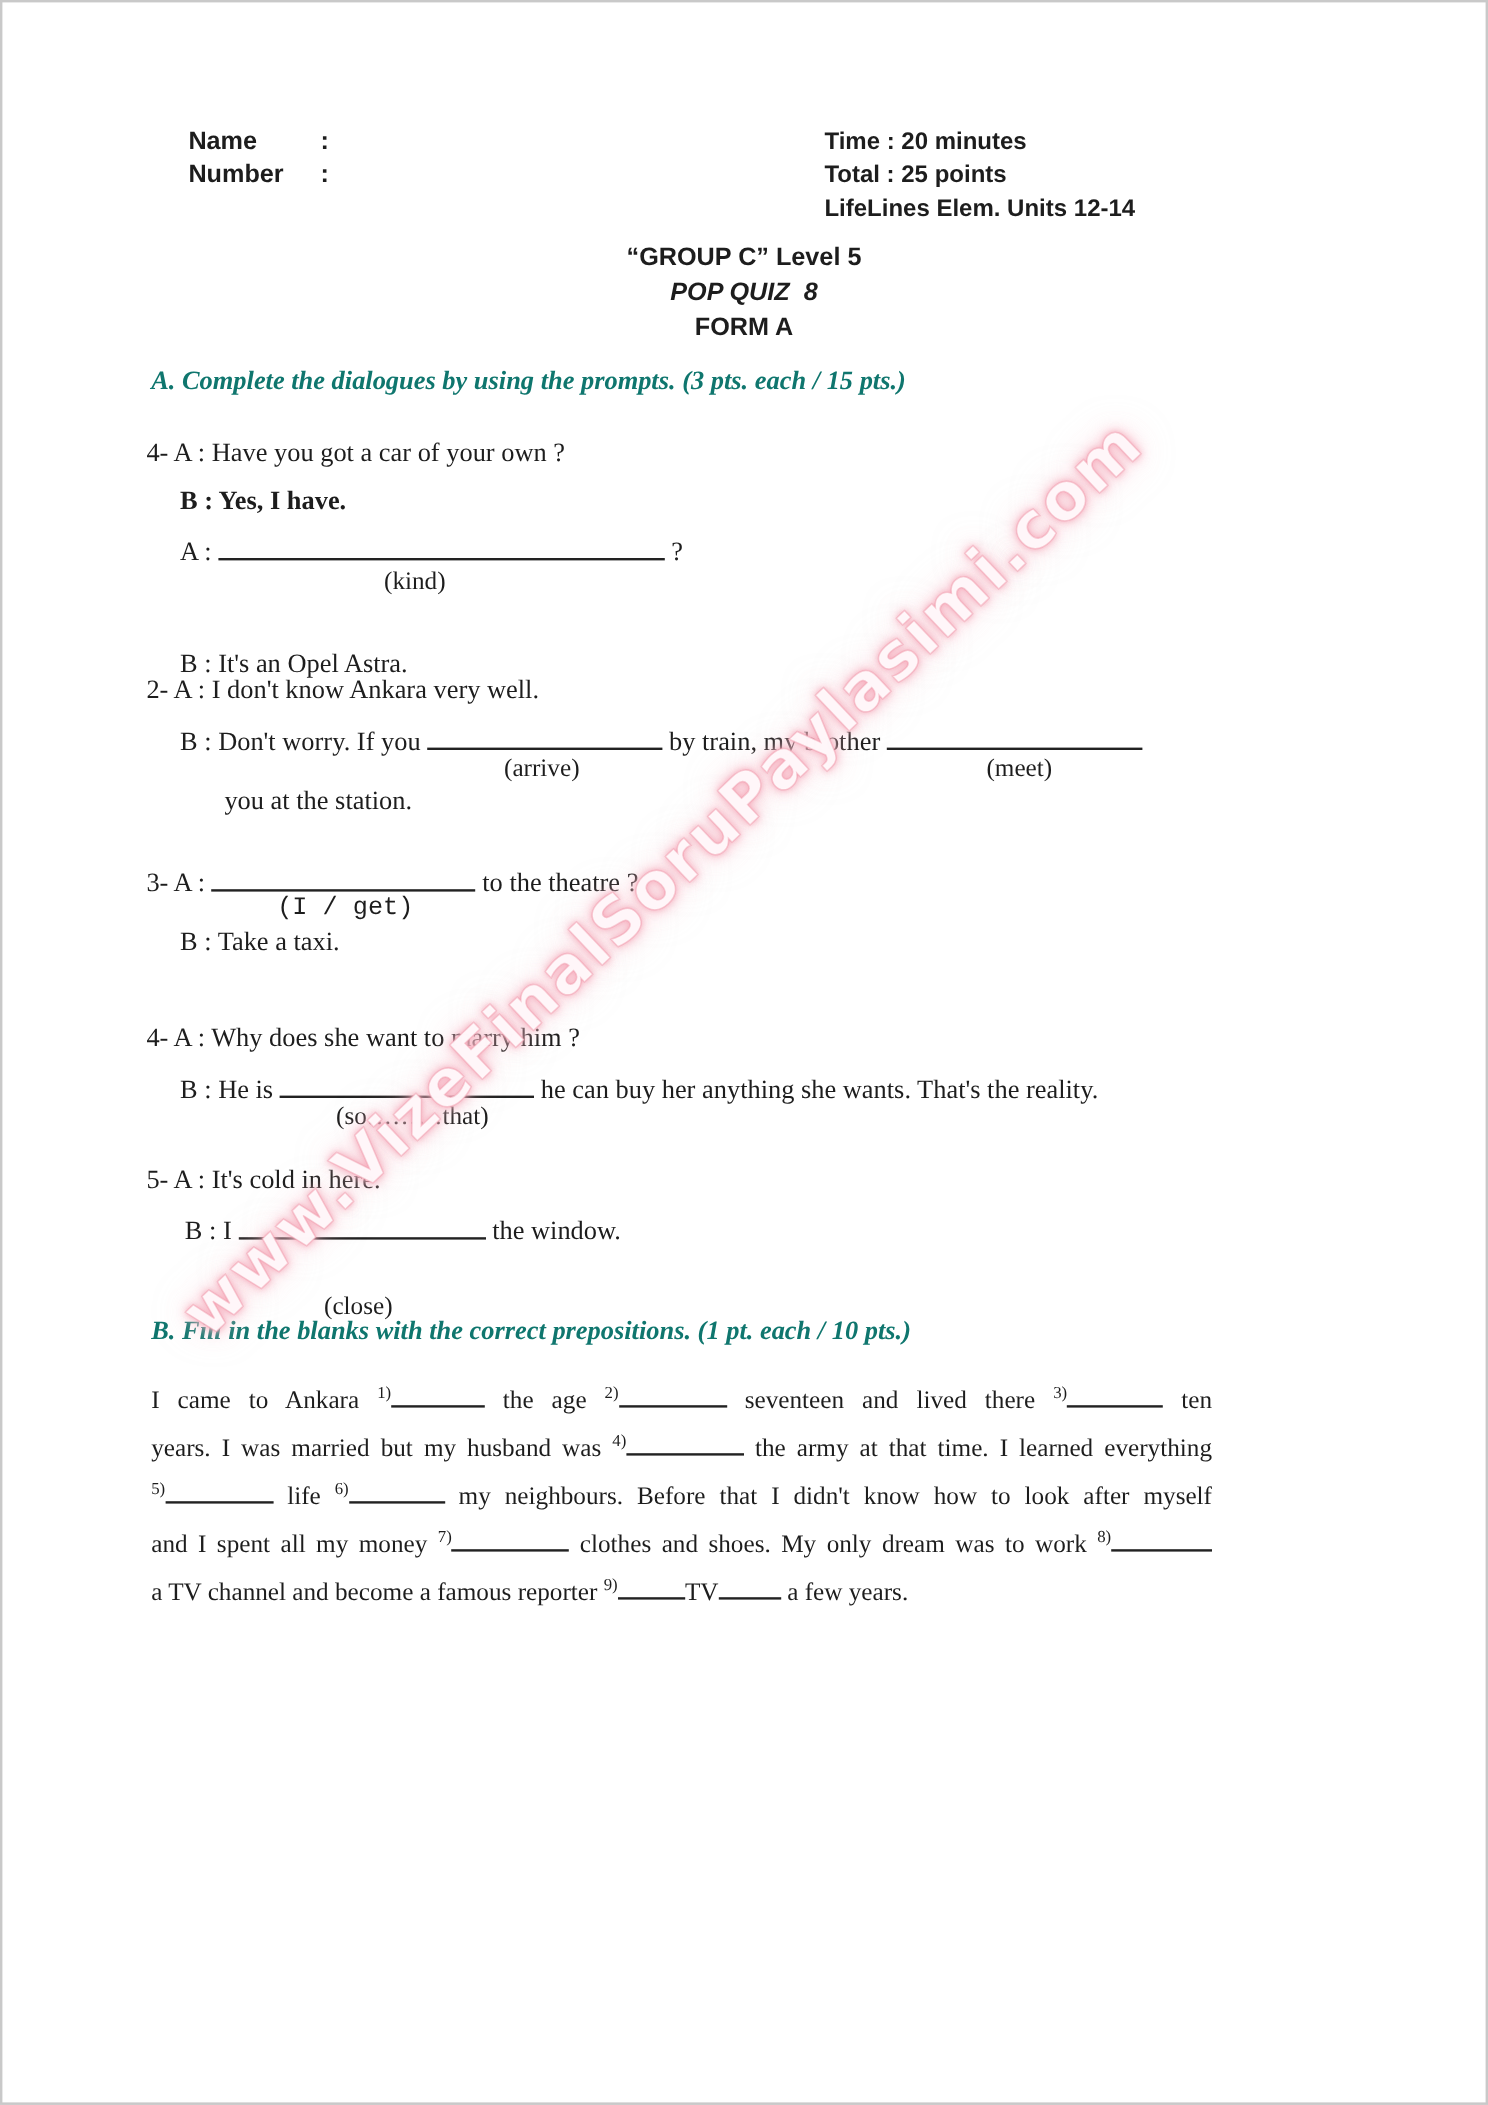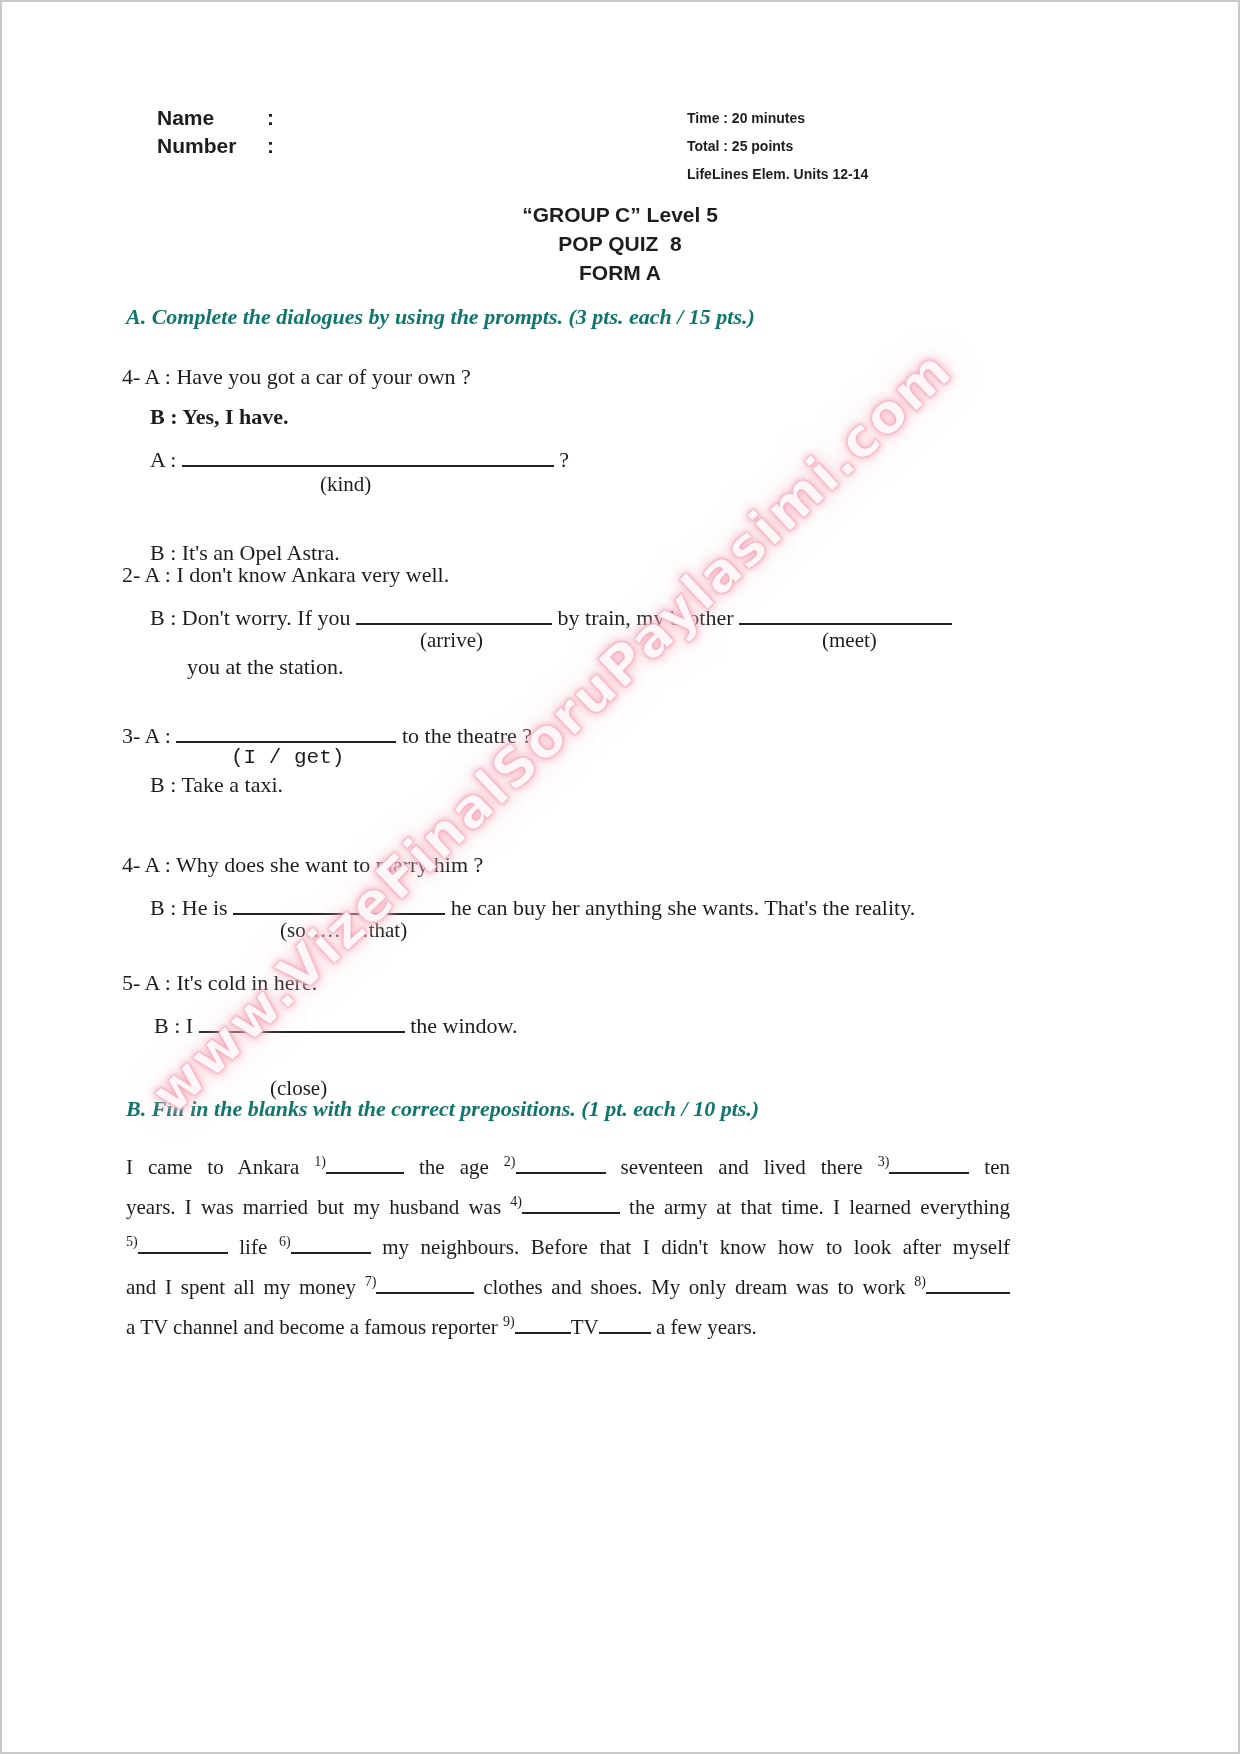--- a/index.html
+++ b/index.html
@@ -10,25 +10,25 @@
     box-sizing:border-box;
     font-family:"Liberation Serif", serif;
     color:#1d1d1d;
   }
   
   .hdr-left { position:absolute; left:155px; top:102px;
     font-family:"Liberation Sans", sans-serif; font-weight:bold; font-size:21px; }
   .hdr-row { display:flex; line-height:28px; }
   .hdr-label { display:inline-block; width:110px; }
   .hdr-right { position:absolute; left:685px; top:102px;
-    font-family:"Liberation Sans", sans-serif; font-weight:bold; font-size:14px; line-height:28px; }
+    font-family:"Liberation Sans", sans-serif; font-weight:bold; font-size:20px; line-height:28px; }
   
   .title { position:absolute; left:0; right:0; top:198px; text-align:center;
     font-family:"Liberation Sans", sans-serif; font-weight:bold; font-size:21px; line-height:29px; }
-  .pre { white-space:pre-wrap; }
+  .pre { white-space:pre-wrap;font-style:italic; }
   
   .sec-head { position:absolute; left:124px;
     font-family:"Liberation Serif", serif; font-weight:bold; font-style:italic;
     font-size:22px; color:#0f766e; white-space:nowrap; }
   
   .line { position:absolute; font-size:22px; white-space:nowrap; }
   .hint { position:absolute; font-size:21px; white-space:nowrap; }
   .blank { display:inline-block; height:0.95em; border-bottom:2px solid #222222; }
   
   .para { position:absolute; left:124px; top:1140px; width:884px; font-size:21px; }

